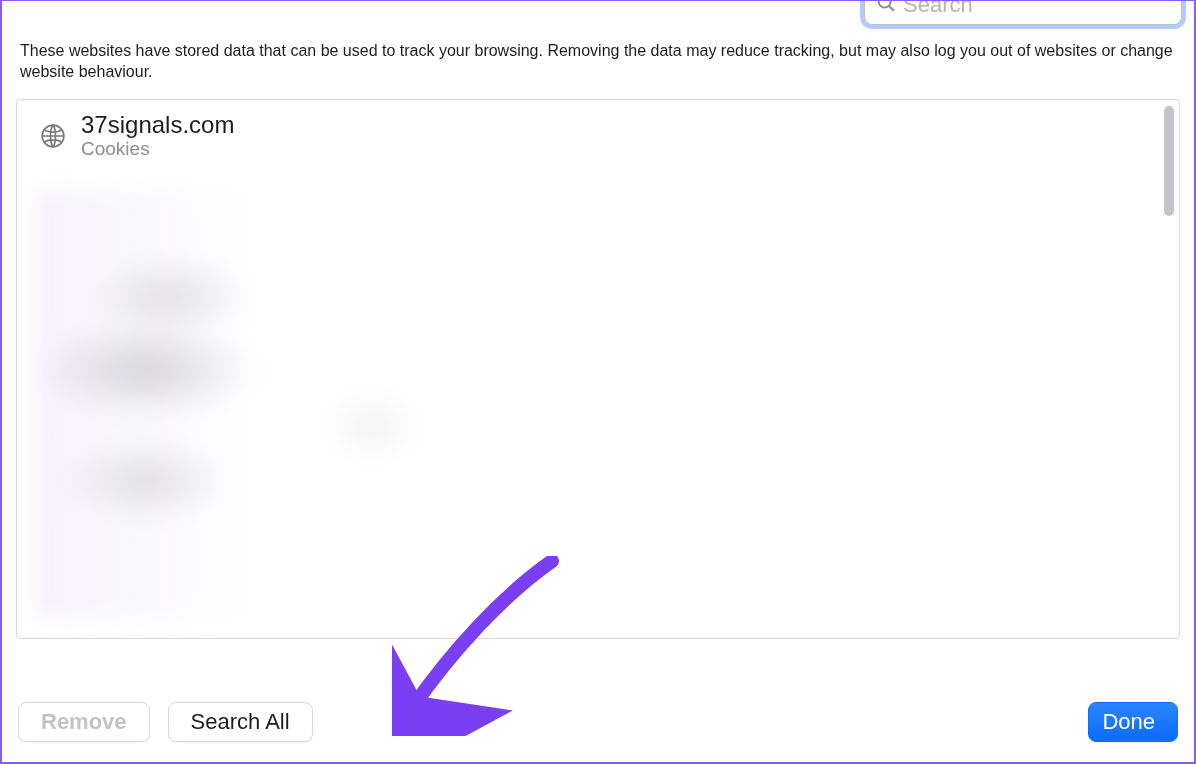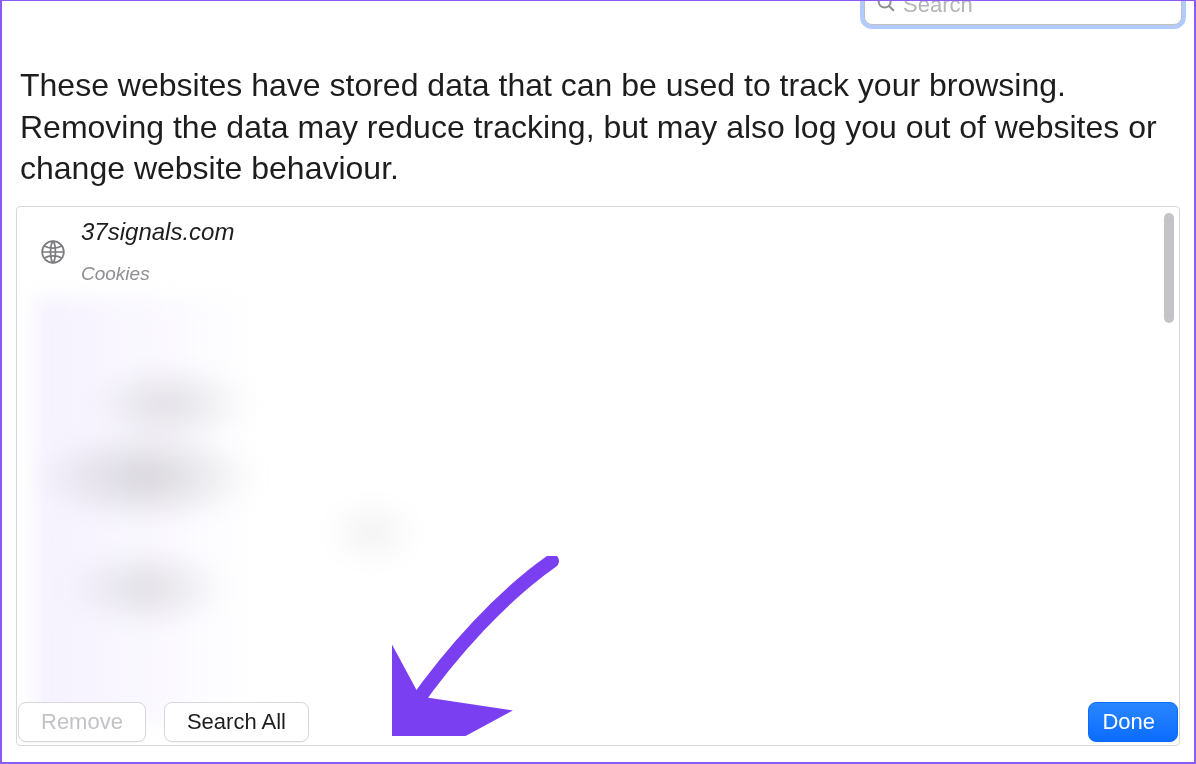--- a/index.html
+++ b/index.html
@@ -32,22 +32,22 @@
     .search-input {
       border: none;
       outline: none;
       font-size: 22px;
       color: #b4b4b9;
       width: 100%;
       background: transparent;
     }
     .search-input::placeholder { color: #b4b4b9; }
     .description {
-      margin-top: 64px;
-      font-size: 32px;
+      margin-top: 40px;
+      font-size: 16px;
       line-height: 1.3;
       color: #1d1d1f;
       padding: 0 4px;
     }
     .list-box {
       margin-top: 16px;
       height: 540px;
       border: 1px solid #d7d7dc;
       border-radius: 4px;
       position: relative;
@@ -58,23 +58,23 @@
       display: flex;
       align-items: center;
       padding: 12px 20px 8px 22px;
     }
     .list-row .favicon {
       width: 28px; height: 28px;
       display: flex; align-items: center; justify-content: center;
       margin-right: 14px;
       color: #7a7a7f;
     }
-    .list-row .textcol { display: flex; flex-direction: column; font-style: italic; }
+    .list-row .textcol { display: flex; flex-direction: column; }
     .site-name { font-size: 24px; color: #1d1d1f; line-height: 1.1; }
-    .site-sub  { font-size: 19px; color: #8e8e93; margin-top: 18px; }
+    .site-sub  { font-size: 19px; color: #8e8e93; margin-top: 0; }
     .blurred-rest {
       position: absolute;
       left: 18px; right: 20px; top: 90px; bottom: 20px;
       background:
         radial-gradient(120px 60px at 12% 25%, rgba(0,0,0,0.10), transparent 70%),
         radial-gradient(160px 70px at 10% 42%, rgba(0,0,0,0.14), transparent 70%),
         radial-gradient(120px 60px at 10% 68%, rgba(0,0,0,0.10), transparent 70%),
         radial-gradient( 70px 50px at 30% 55%, rgba(0,0,0,0.05), transparent 70%),
         linear-gradient(90deg, rgba(230,220,255,0.4), rgba(255,255,255,0) 20%);
       filter: blur(10px);
@@ -106,21 +106,21 @@
       display: inline-flex;
       align-items: center;
       justify-content: center;
       background: #ffffff;
       border: 1px solid #d7d7dc;
       color: #1d1d1f;
       box-shadow: 0 1px 1px rgba(0,0,0,0.04);
       cursor: pointer;
       white-space: nowrap;
     }
-    .btn.disabled { color: #c2c2c7; cursor: default; }
+    .btn.disabled { color: #c2c2c7; cursor: default; font-weight: bold; }
     .btn.primary {
       background: #1274ff;
       background: linear-gradient(#2a86ff,#0b6cff);
       border: 1px solid #0b6cff;
       color: #ffffff;
       padding-left: 13px;
     }
     .spacer { flex: 1 1 auto; }
     .annot-arrow {
       position: absolute;

